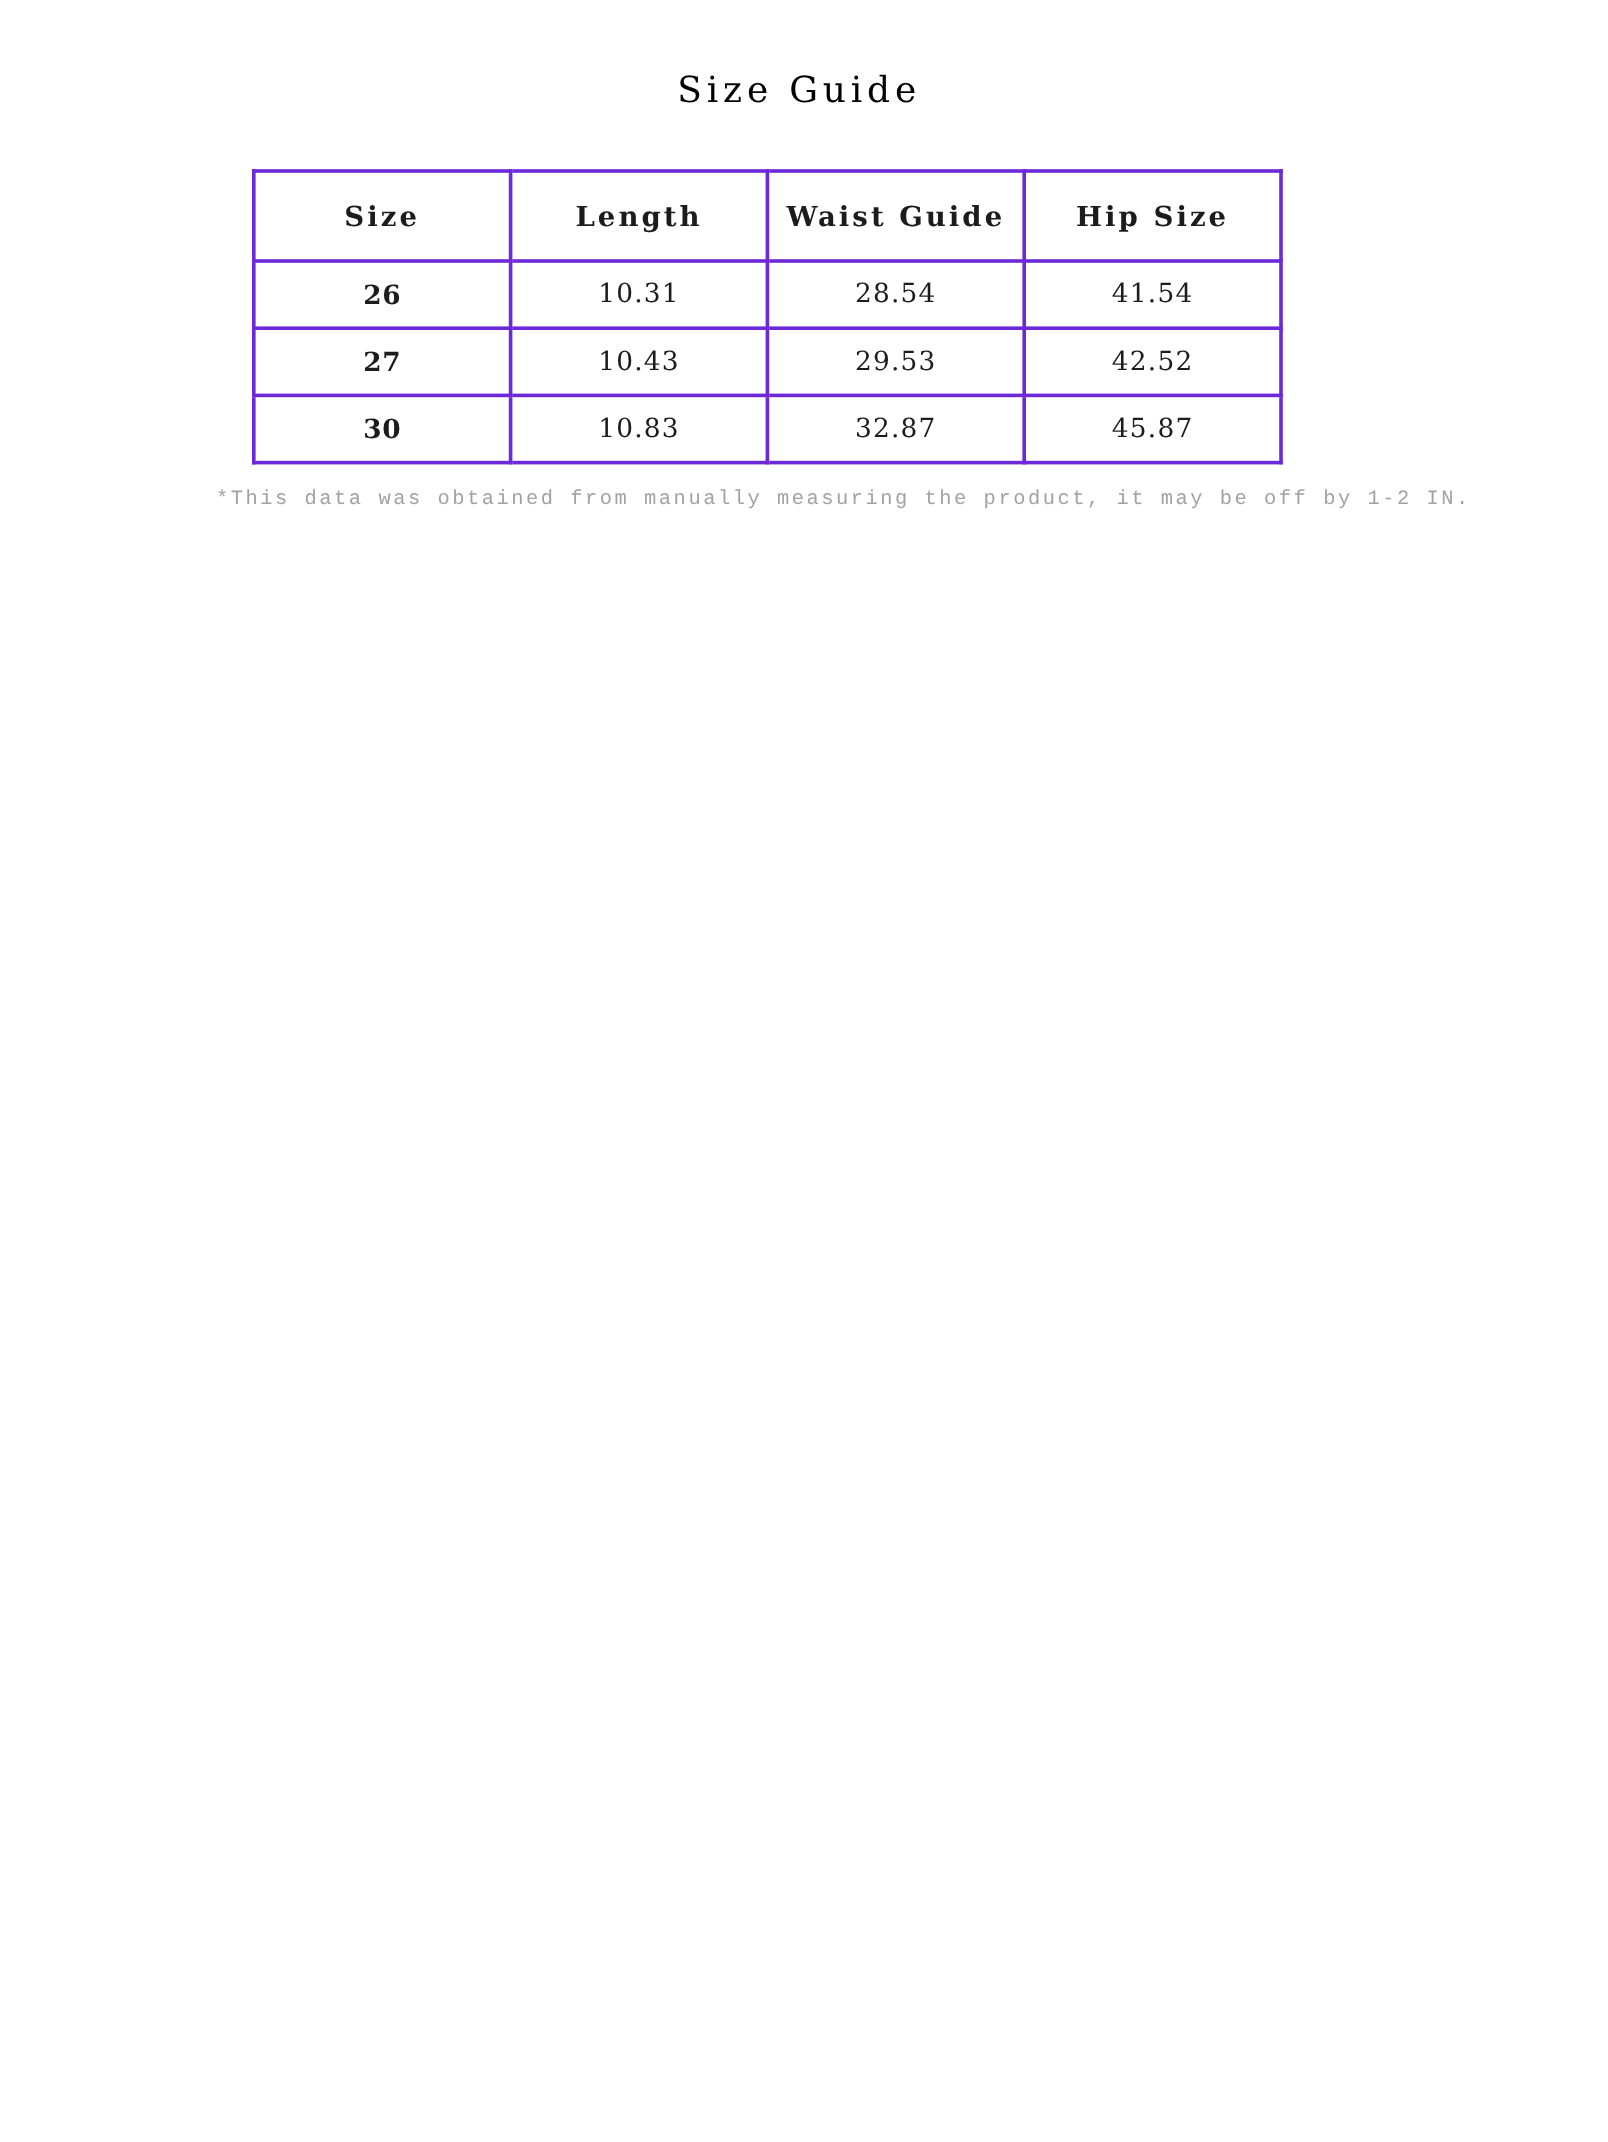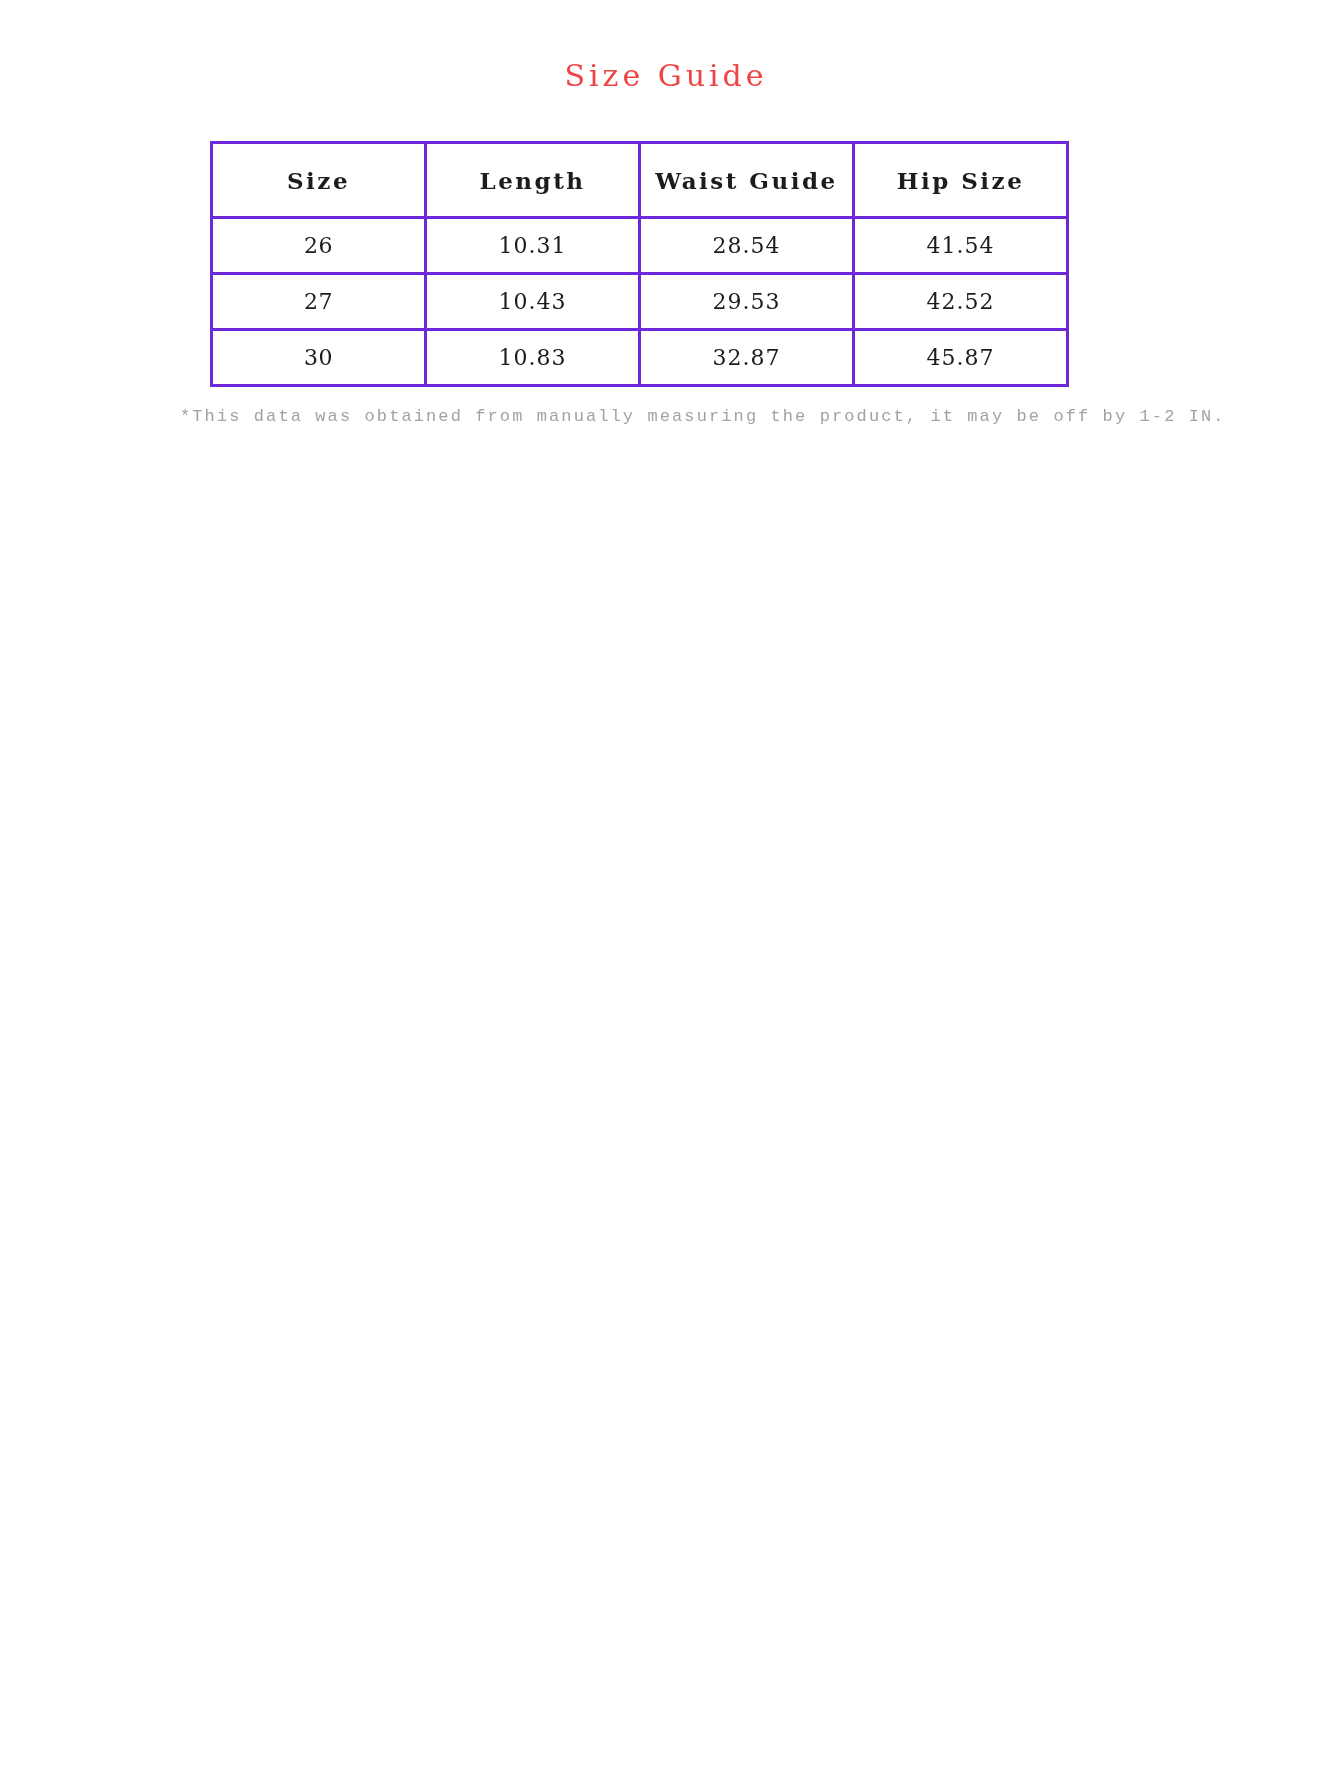--- a/index.html
+++ b/index.html
@@ -20,21 +20,21 @@
     height: 1785px;
     background: #ffffff;
     box-sizing: border-box;
   }
 
   .page-title {
     text-align: center;
     font-family: "DejaVu Serif", "Liberation Serif", serif;
     font-size: 30px;
     font-weight: 400;
-    color: #ef4444;
+    color: #000000;
     letter-spacing: 4px;
     margin: 0;
     padding-top: 58px;
     padding-right: 8px;
   }
 
   .table-wrap {
     margin: 0 auto;
     margin-top: 48px;
     width: 952px;
@@ -68,21 +68,21 @@
 
   table.size-table tbody td {
     height: 53px;
     font-family: "DejaVu Serif", "Liberation Serif", serif;
     font-size: 22px;
     font-weight: 400;
     letter-spacing: 1px;
   }
 
   table.size-table tbody td.col-size {
-    font-weight: 400;
+    font-weight: 700;
     letter-spacing: 0.5px;
   }
 
   .col-1 { width: 214px; }
   .col-2 { width: 214px; }
   .col-3 { width: 214px; }
   .col-4 { width: 214px; }
 
   .footnote {
     width: 1000px;

